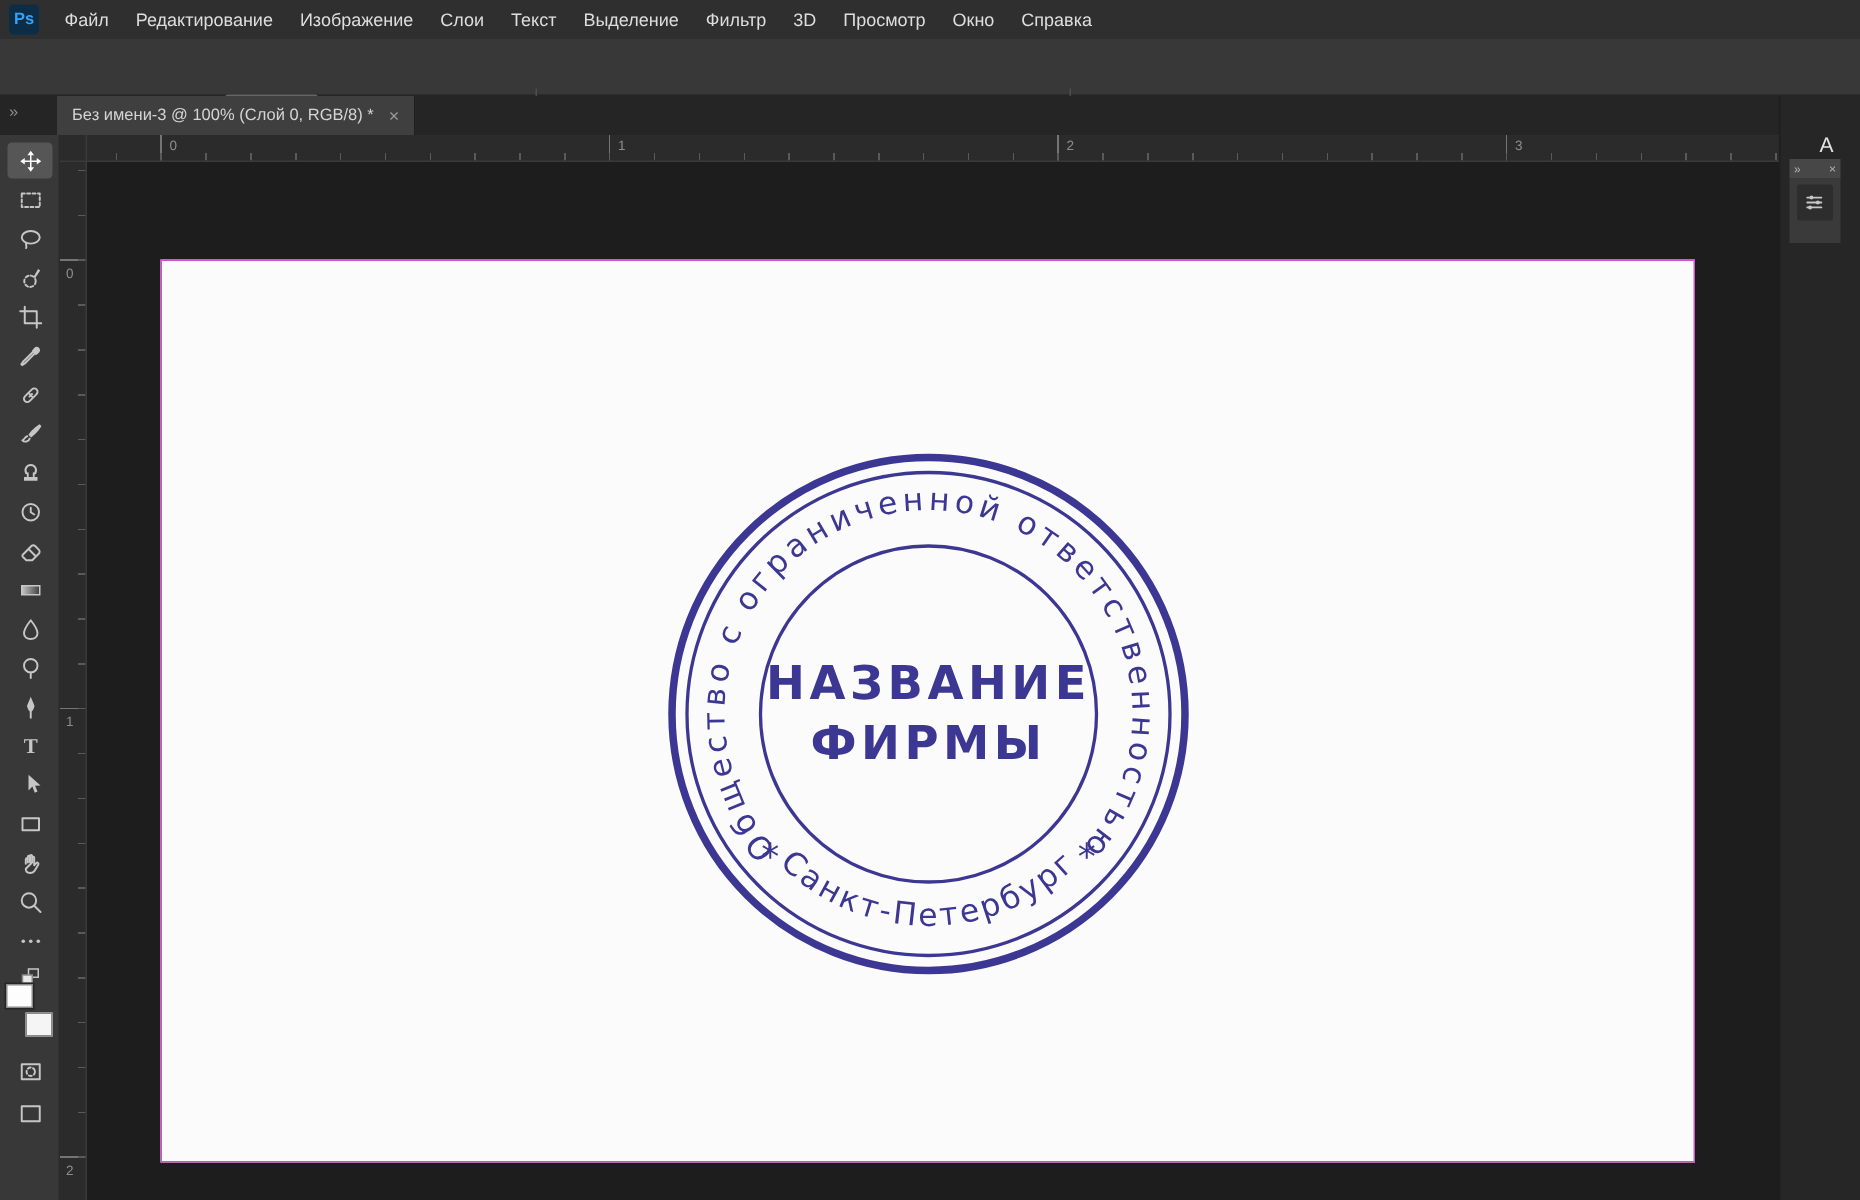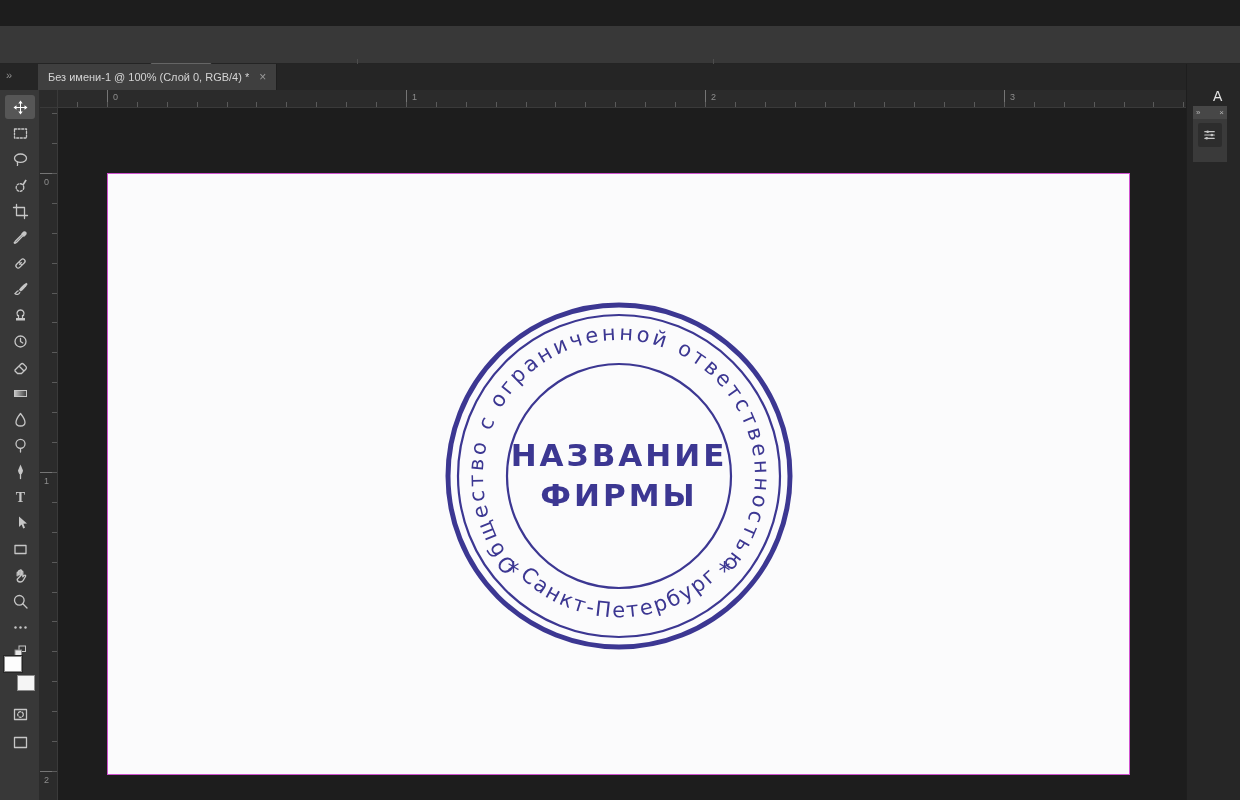--- a/index.html
+++ b/index.html
@@ -99,20 +99,34 @@
   .minipanel .mbody { height:43px; background:#3a3a3a; display:flex; justify-content:center;
                       padding-top:4px; }
   .minipanel .mbtn { width:24px; height:24px; background:#2d2d2d; border-radius:2px;
                      display:flex; align-items:center; justify-content:center; }
 </style>
 </head>
 <body>
 
 <div class="app">
 
+  <div class="menubar">
+    <div class="pslogo">Ps</div>
+    <div class="mitem">Файл</div>
+    <div class="mitem">Редактирование</div>
+    <div class="mitem">Изображение</div>
+    <div class="mitem">Слои</div>
+    <div class="mitem">Текст</div>
+    <div class="mitem">Выделение</div>
+    <div class="mitem">Фильтр</div>
+    <div class="mitem">3D</div>
+    <div class="mitem">Просмотр</div>
+    <div class="mitem">Окно</div>
+    <div class="mitem">Справка</div>
+  </div>
 
   <div class="optionsbar">
     <div class="obtn" style="left:10px">
       <svg width="17" height="17" viewBox="0 0 17 17">
         <path class="f" d="M8.5 1.5 L6.3 4.5 H8 V8 H4.5 V6.3 L1.5 8.5 L4.5 10.7 V9 H8 V12.5 H6.3 L8.5 15.5 L10.7 12.5 H9 V9 H12.5 V10.7 L15.5 8.5 L12.5 6.3 V8 H9 V4.5 H10.7 Z"></path>
       </svg>
     </div>
     <div class="presetcaret">▾</div>
 
     <div class="ocheck" style="left:66px"></div>
@@ -230,21 +244,21 @@
     <div class="o3d" style="left:832px">↺</div>
     <div class="o3d" style="left:860px">◎</div>
     <div class="o3d" style="left:888px">+</div>
     <div class="o3d" style="left:916px">⇆</div>
     <div class="o3d" style="left:944px">◧</div>
   </div>
 
   <div class="tabrow">
     <span class="chev" style="left:6px">»</span>
     <div class="tab">
-      <span>Без имени-1 @ 100% (Слой 0, RGB/4) *</span>
+      <span>Без имени-3 @ 100% (Слой 0, RGB/8) *</span>
       <span class="close">×</span>
     </div>
     <span class="chev" style="left:1222px">«</span>
   </div>
 
   <div class="toolbar">
     <div class="tool selected" style="top:5px">
       <svg width="17" height="17" viewBox="0 0 17 17">
         <path class="f" d="M8.5 1.5 L6.3 4.5 H8 V8 H4.5 V6.3 L1.5 8.5 L4.5 10.7 V9 H8 V12.5 H6.3 L8.5 15.5 L10.7 12.5 H9 V9 H12.5 V10.7 L15.5 8.5 L12.5 6.3 V8 H9 V4.5 H10.7 Z"></path>
       </svg>

